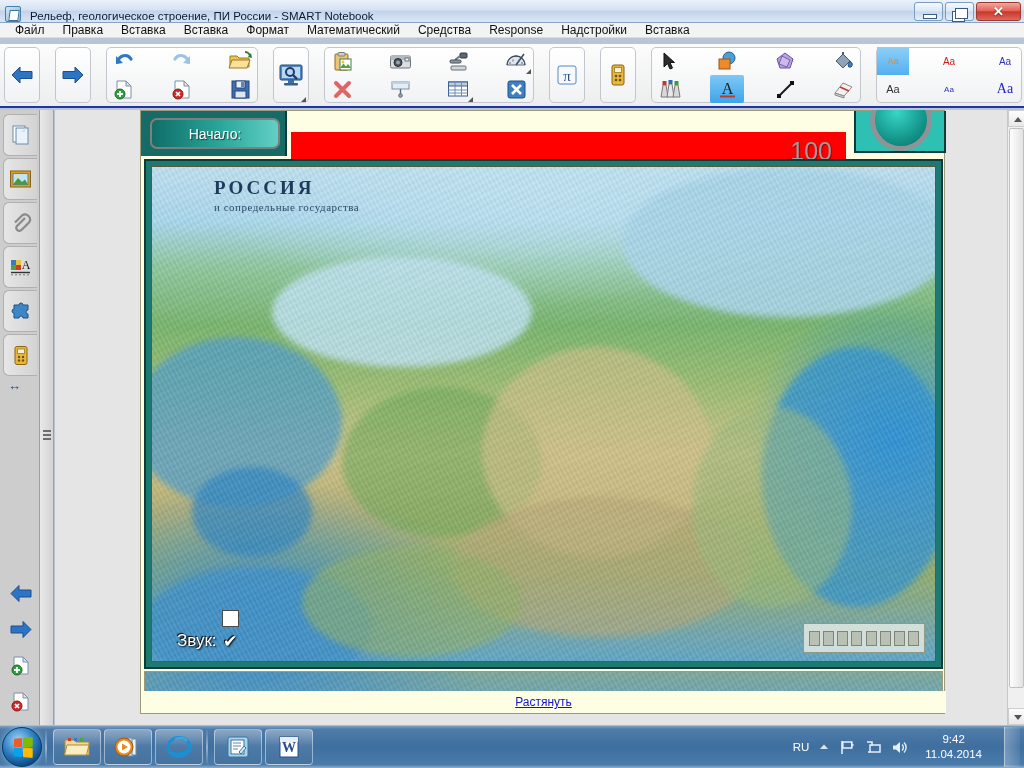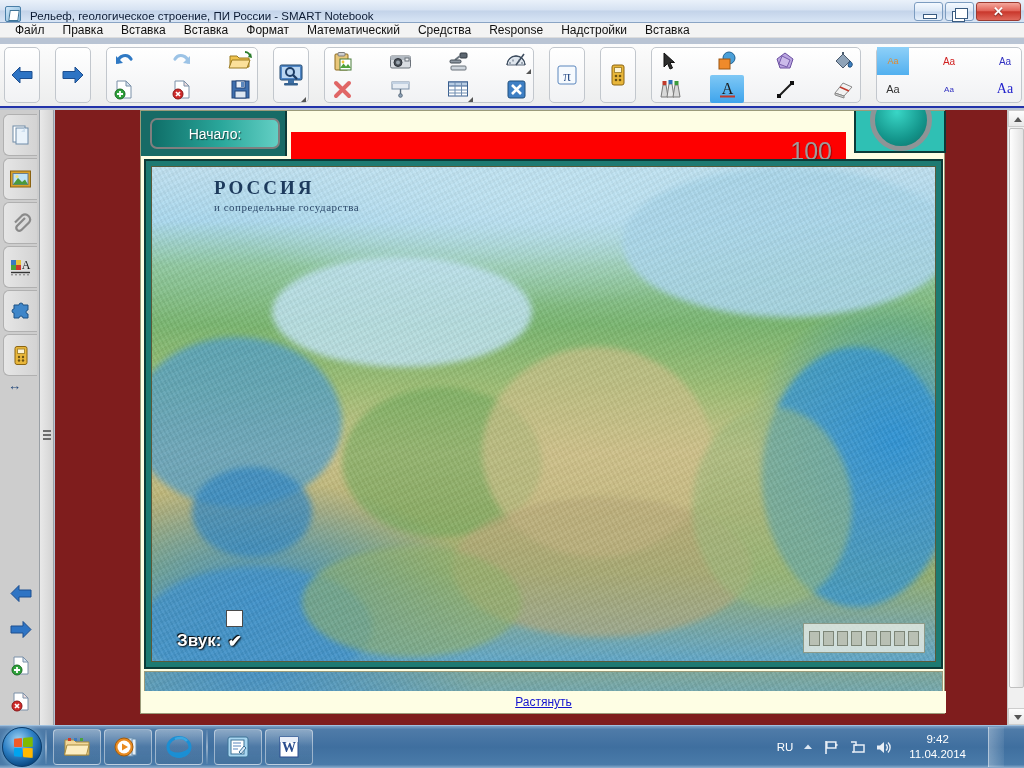--- a/index.html
+++ b/index.html
@@ -146,21 +146,21 @@
     background: linear-gradient(to right,#e9e9e9,#d3d3d3);
     border-right: 1px solid #9aa0a6;
   }
   .splitgrip { position: absolute; left: 3px; top: 320px; width: 8px; height: 14px; }
   .splitgrip i { display:block; height:2px; background:#6d6d6d; margin-bottom:2px; }
   .resizeico { position: absolute; left: 8px; top: 378px; font-size: 13px; color:#24487a; }
 
   
   .workarea {
     position: absolute; left: 55px; top: 110px; width: 969px; height: 615px;
-    background: #7f1d1d; overflow: hidden;
+    background: #e5e5e5; overflow: hidden;
   }
   .scrollbar-v {
     position: absolute; right: 0; top: 0; width: 17px; height: 615px;
     background: #f0f0f0; border-left: 1px solid #c8c8c8;
   }
   .sb-up, .sb-dn {
     position: absolute; left: 0; width: 17px; height: 17px;
     background: linear-gradient(to bottom,#fdfdfd,#e8e8e8); border: 1px solid #cdcdcd;
   }
   .sb-up { top: 0; } .sb-dn { bottom: 0; }
@@ -240,21 +240,21 @@
   .mapttl { position:absolute; left: 62px; top: 10px; text-align:left; width: 200px; }
   .mapttl b { display:block; font-family:"Liberation Serif", serif; font-size: 19px;
     letter-spacing: 3px; color:#1d3a5c; font-weight:bold; }
   .mapttl i { display:block; font-family:"Liberation Serif", serif; font-size: 11px;
     letter-spacing: .5px; color:#2d4a6b; font-style:normal; margin-top:2px; }
 
   .soundrow {
     position:absolute; left: 25px; bottom: 10px; display:flex; align-items:center; gap:5px;
   }
   .soundrow span {
-    font-size: 17px; font-weight:bold; color:#fff; text-shadow: 1px 1px 2px #000, -1px -1px 1px #000; margin-top: 46px;
+    font-size: 17px; font-weight:normal; color:#fff; text-shadow: 1px 1px 2px #000, -1px -1px 1px #000; margin-top: 46px;
   }
   .chk {
     width: 17px; height: 17px; background:#fff; border:1px solid #4a4a4a;
     display:flex; align-items:center; justify-content:center;
     font-size: 14px; color:#0a7a10; font-weight:bold; line-height:1;
   }
   .legendbox {
     position:absolute; right: 10px; bottom: 8px; width: 122px; height: 30px;
     background: rgba(230,235,228,.82); border:1px solid #8e9a88;
     display:flex; align-items:center; justify-content:space-around;
@@ -290,21 +290,21 @@
   .orbflag { width:19px; height:19px; display:grid; grid-template-columns:1fr 1fr; grid-template-rows:1fr 1fr; gap:1.5px; transform: perspective(22px) rotateY(-12deg); }
   .orbflag i { display:block; border-radius:1px; }
   .tbsep { width: 2px; height: 34px; margin: 0 3px;
     background: linear-gradient(to bottom, rgba(255,255,255,.05), rgba(255,255,255,.45), rgba(255,255,255,.05)); }
   .tbbtn {
     width: 48px; height: 36px; margin-left: 3px; border-radius: 4px;
     border: 1px solid rgba(255,255,255,.45);
     background: linear-gradient(to bottom, rgba(255,255,255,.35), rgba(255,255,255,.08) 48%, rgba(0,0,0,.06));
     display:flex; align-items:center; justify-content:center;
   }
-  .tray { margin-left:auto; display:flex; align-items:center; gap:9px; padding-right: 20px; }
+  .tray { margin-left:auto; display:flex; align-items:center; gap:9px; padding-right: 4px; }
   .tray .ru { color:#fff; font-size: 11.5px; }
   .clock { color:#fff; font-size: 11.5px; text-align:center; line-height: 15px; padding: 0 8px; }
   .showdesk {
     width: 16px; height: 40px; margin-left: 5px;
     background: linear-gradient(to right, rgba(255,255,255,.28), rgba(255,255,255,.07));
     border-left: 1px solid rgba(255,255,255,.55);
   }
 </style>
 </head>
 <body>

